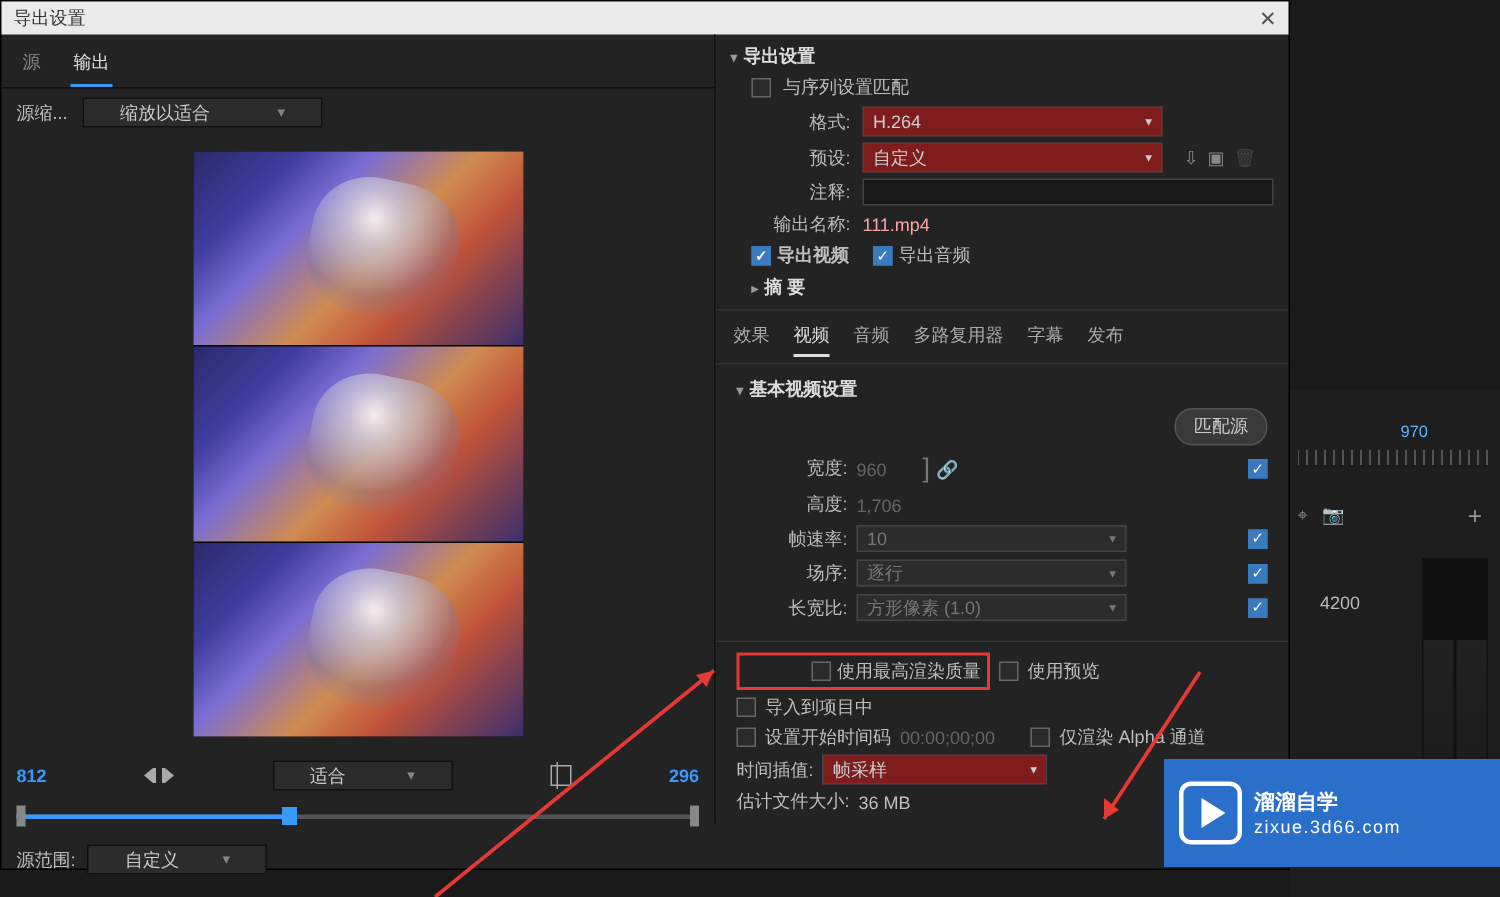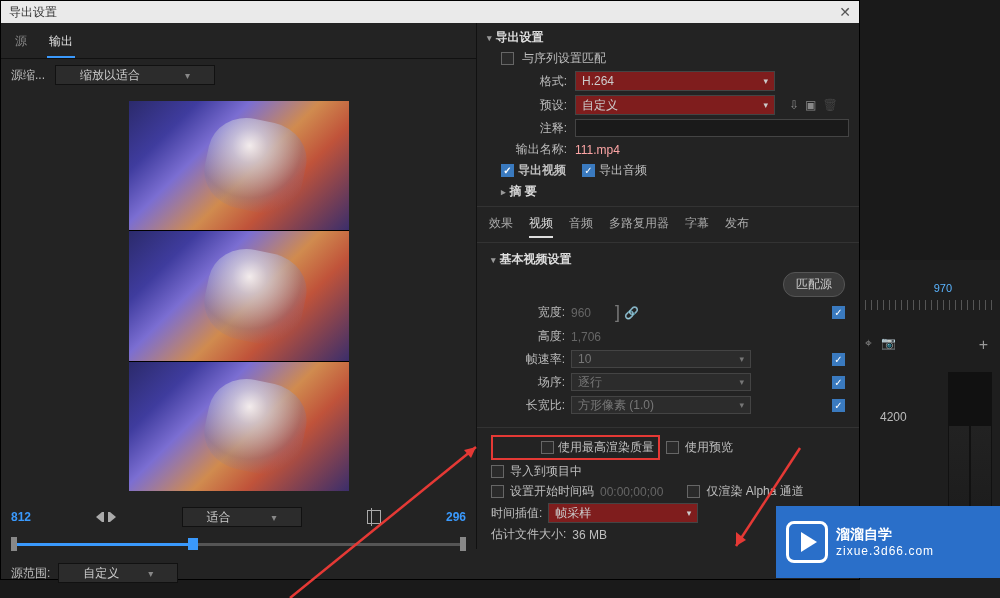--- a/index.html
+++ b/index.html
@@ -79,21 +79,21 @@
   .bottom-options { padding:4px 14px; border-top:1px solid #333; }
   .red-box { border:2px solid #e53935; padding:2px 4px; display:inline-flex; align-items:center; gap:10px; }
   .opt-row { display:flex; align-items:center; gap:6px; margin:3px 0; }
   
   
   .bg-right { position:absolute; left:860px; top:260px; right:0; bottom:0; background:#1e1e1e; }
   .ruler { position:absolute; left:865px; top:300px; right:8px; height:18px; color:#888; font-size:11px; }
   .ruler .ticks { height:10px; background:repeating-linear-gradient(90deg,#555 0,#555 1px,transparent 1px,transparent 6px); }
   .ruler .num { position:absolute; right:40px; top:-18px; color:#5ab4ff; }
   .bg-row { position:absolute; left:865px; display:flex; gap:10px; color:#888; }
-  .bg-num { position:absolute; left:880px; top:410px; color:#bbb; }
+  .bg-num { position:absolute; left:880px; top:395px; color:#bbb; }
   .bg-plus { position:absolute; right:12px; top:336px; color:#999; font-size:16px; }
   .audio-meter { position:absolute; right:8px; top:372px; width:44px; height:180px; background:#111; display:flex; }
   .audio-meter .bar { flex:1; background:linear-gradient(0deg,#1a1a1a 0%,#222 70%,transparent 70%); position:relative; margin:1px; }
   .db { position:absolute; right:10px; top:558px; color:#777; font-size:10px; }
   
   .watermark { position:absolute; left:776px; top:506px; width:224px; height:72px; background:#2a6fc9; color:#fff; display:flex; align-items:center; gap:8px; padding:0 10px; }
   .wm-logo { width:42px; height:42px; border:3px solid #fff; border-radius:8px; display:flex; align-items:center; justify-content:center; }
   .wm-logo::after { content:""; width:0; height:0; border-left:16px solid #fff; border-top:10px solid transparent; border-bottom:10px solid transparent; margin-left:4px; }
   .wm-text { display:flex; flex-direction:column; }
   .wm-text .big { font-size:14px; font-weight:bold; }

